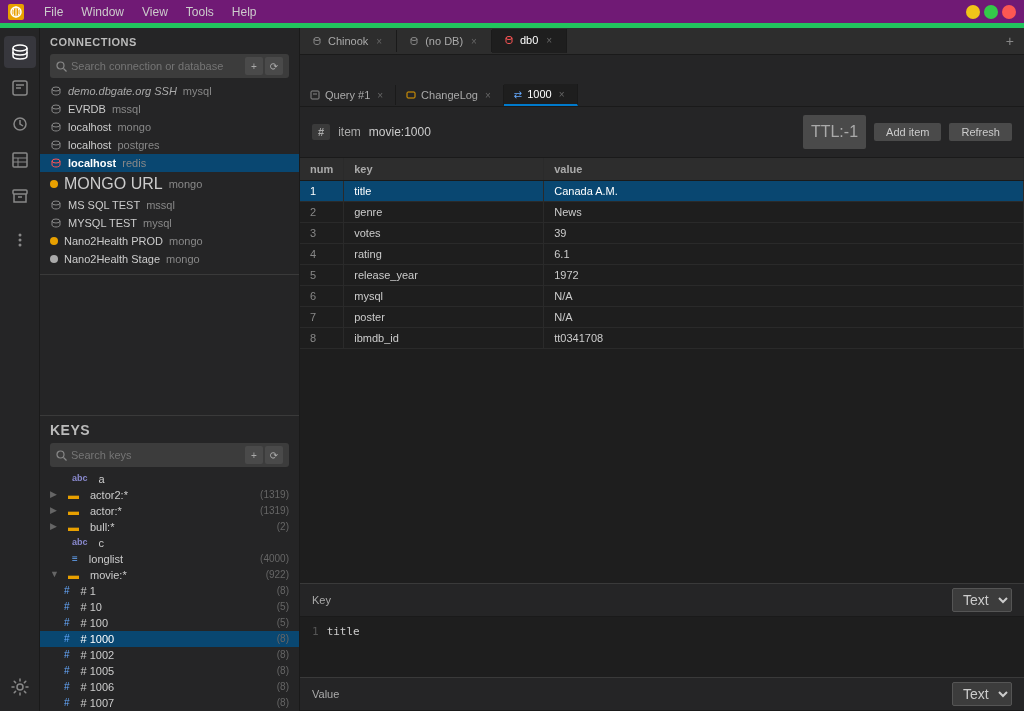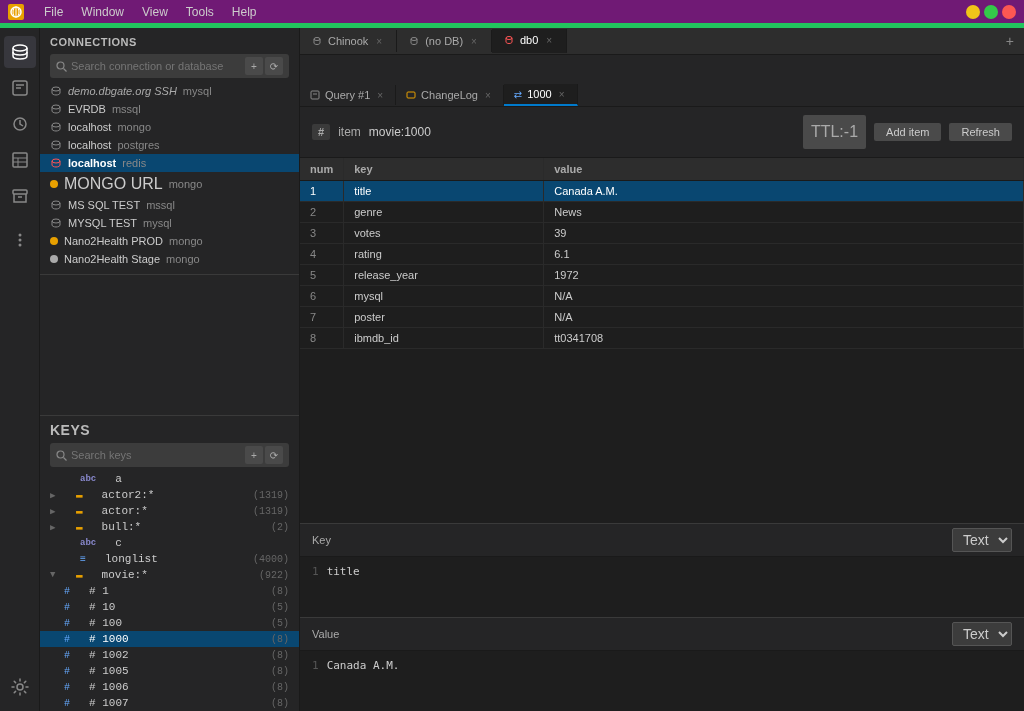--- a/index.html
+++ b/index.html
@@ -41,21 +41,21 @@
     .conn-type { color: #888; font-size: 11px; }
 
     .section-divider { height: 1px; background: #3a3a3a; margin: 6px 0; }
     .section-label { padding: 4px 10px; font-size: 10px; font-weight: 700; color: #888; letter-spacing: 0.5px; }
 
     
     #keys-section { border-top: 1px solid #3a3a3a; }
     .keys-header { padding: 6px 10px 4px; }
     .keys-title { font-size: 14px; font-weight: 700; color: #bbb; letter-spacing: 0.5px; margin-bottom: 5px; }
     .keys-list { overflow-y: auto; max-height: 320px; }
-    .key-item { display: flex; align-items: center; padding: 2px 10px; gap: 16px; cursor: pointer; font-size: 11px; font-family: Liberation Mono, monospace; }
+    .key-item { display: flex; padding: 2px 10px; gap: 8px; cursor: pointer; font-size: 11px; }
     .key-item.active { background: #094771; }
     .key-expand { width: 10px; color: #666; font-size: 9px; }
     .key-name { color: #ccc; flex: 1; }
     .key-count { color: #666; font-size: 10px; }
 
     
     #main-content { flex: 1; display: flex; flex-direction: column; background: #1e1e1e; min-width: 0; }
 
     
     #tab-bar { display: flex; align-items: center; background: #2d2d2d; border-bottom: 1px solid #1a1a1a; }
@@ -521,20 +521,17 @@
           </div>
         </div>
 
         <div class="editor-section" style="border-top: 1px solid #3a3a3a;">
           <div class="editor-header">
             <span class="editor-label">Value</span>
             <select class="editor-type-select">
               <option>Text</option>
             </select>
           </div>
-          <div class="editor-body">
-            <span class="line-num">1</span><span>Canada A.M.</span>
-          </div>
         </div>
       </div>
     </div>
   </div>
 </div>
 
 </body></html>

